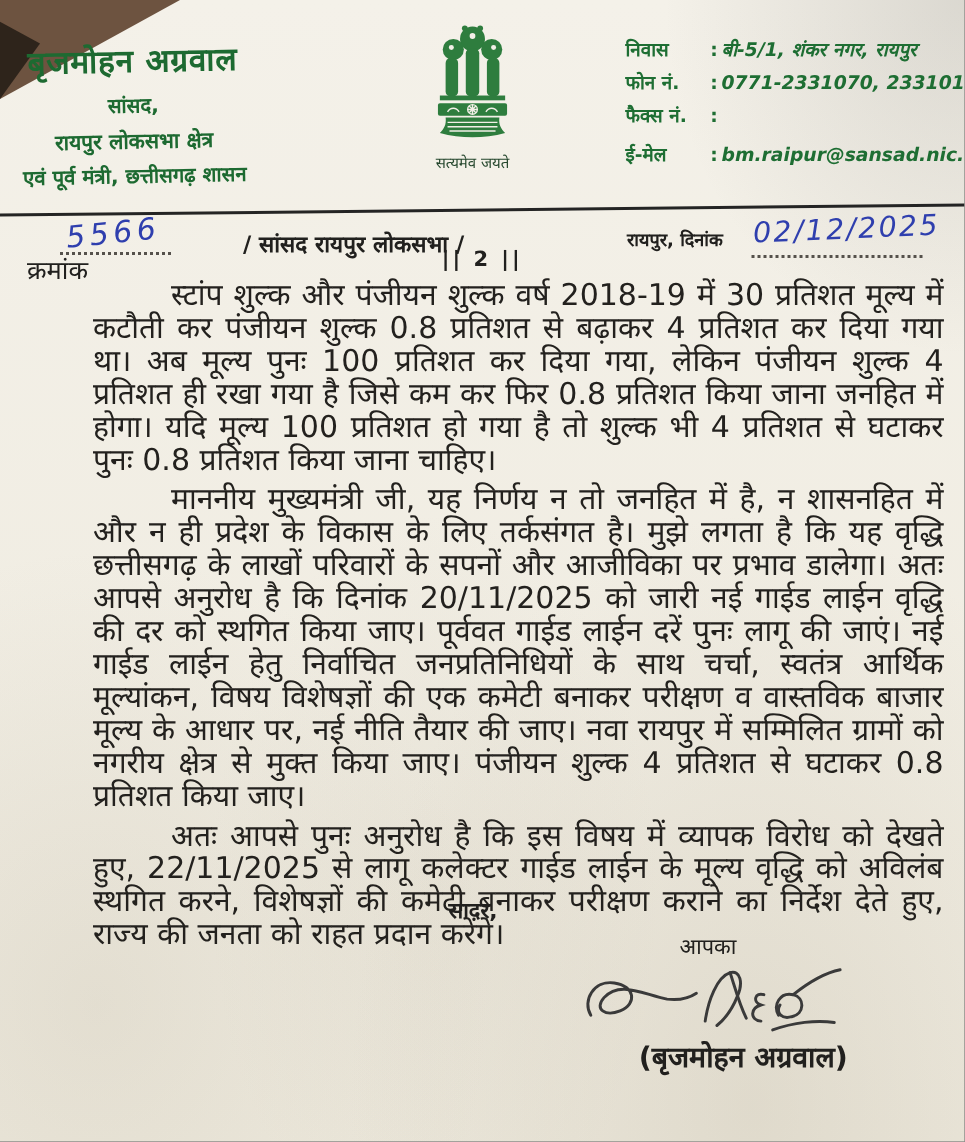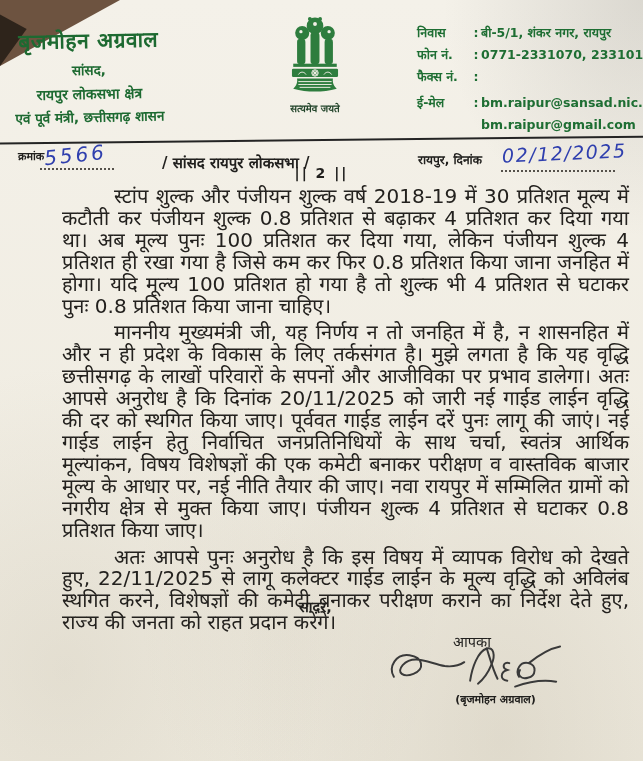--- a/index.html
+++ b/index.html
@@ -19,47 +19,47 @@
   .corner-b{position:absolute;left:0;top:0;width:58px;height:66px;background:#2e241b;
     clip-path:polygon(0 22%,46% 44%,0 100%);}
   
   .lh-left{position:absolute;left:4px;top:26px;width:170px;text-align:center;color:#1d6a31;transform:rotate(-1.2deg);}
   .lh-name{font-size:21px;font-weight:bold;letter-spacing:.5px;white-space:nowrap;}
   .lh-sub1{font-size:13.5px;font-weight:bold;margin-top:7px;}
   .lh-sub2{font-size:14px;font-weight:bold;margin-top:5px;white-space:nowrap;}
   .lh-sub3{font-size:13.5px;font-weight:bold;margin-top:5px;white-space:nowrap;}
   .emblem-wrap{position:absolute;left:283px;top:13px;width:64px;text-align:center;}
   .emblem-wrap svg{display:block;margin:0 auto;}
-  .emblem-motto{font-size:10px;font-weight:bold;color:#24462c;margin-top:2px;white-space:nowrap;}
+  .emblem-motto{font-size:10px;font-weight:normal;color:#24462c;margin-top:2px;white-space:nowrap;}
   .contact{position:absolute;left:417px;top:22px;width:215px;color:#1e6e33;font-weight:bold;font-size:12.5px;}
   .c-row{display:flex;line-height:22px;}
   .c-label{width:54px;flex:0 0 54px;}
   .c-sep{width:10px;flex:0 0 10px;text-align:center;}
-  .c-val{flex:1;white-space:nowrap;}
+  .c-val{flex:1;white-space:nowrap;font-style:italic;}
   .c-gap{height:4px;}
   
   .divider{position:absolute;left:-4px;top:139px;width:654px;height:2.2px;background:#242424;transform:rotate(-0.6deg);}
   
-  .ref-label{position:absolute;left:18px;top:148px;font-size:11px;font-weight:bold;}
+  .ref-label{position:absolute;left:18px;top:168px;font-size:17px;font-weight:normal;}
   .serial-hand{position:absolute;left:44px;top:143px;font-size:20px;font-style:italic;letter-spacing:3px;transform:rotate(-6deg);}
   .serial-line{position:absolute;left:40px;top:168px;width:74px;border-bottom:2px dotted #55514b;}
   .ref-suffix{position:absolute;left:116px;top:152px;font-size:15px;font-weight:bold;margin-left:46px;}
   .pd-label{position:absolute;left:418px;top:151px;font-size:12px;font-weight:bold;}
   .date-hand{position:absolute;left:502px;top:142px;font-size:19px;font-style:italic;letter-spacing:1.5px;transform:rotate(-2.5deg);}
   .date-line{position:absolute;left:501px;top:170px;width:114px;border-bottom:2px dotted #55514b;}
   .ink{color:#2f3fae;}
   .page-marker{position:absolute;left:0;right:0;top:165px;text-align:center;font-size:14px;font-weight:bold;letter-spacing:2px;}
   
   .body-text{position:absolute;left:62px;top:186px;width:567px;}
   .body-text p{margin:0 0 5px;font-size:20px;line-height:21.9px;text-align:justify;text-indent:52px;color:#23211e;}
   
   .salutation{position:absolute;left:299px;top:596px;font-size:14.5px;font-weight:bold;}
-  .yours{position:absolute;left:453px;top:620px;font-size:14.5px;margin-top:11px;}
+  .yours{position:absolute;left:453px;top:620px;font-size:14.5px;}
   .signature{position:absolute;left:388px;top:643px;}
-  .signatory{position:absolute;left:423px;top:691px;width:145px;text-align:center;font-size:11px;font-weight:bold;white-space:nowrap;}
+  .signatory{position:absolute;left:423px;top:691px;width:145px;text-align:center;font-size:19px;font-weight:bold;white-space:nowrap;}
 </style>
 </head>
 <body>
 
 <div class="page">
 
   <div class="corner-a"></div>
   <div class="corner-b"></div>
 
   <div class="lh-left">
@@ -113,25 +113,20 @@
     <div class="c-row">
       <span class="c-label">फैक्स नं.</span>
       <span class="c-sep">:</span>
     </div>
     <div class="c-gap"></div>
     <div class="c-row">
       <span class="c-label">ई-मेल</span>
       <span class="c-sep">:</span>
       <span class="c-val">bm.raipur@sansad.nic.in</span>
     </div>
-    <div class="c-row">
-      <span class="c-label"></span>
-      <span class="c-sep"></span>
-      <span class="c-val">bm.raipur@gmail.com</span>
-    </div>
   </div>
 
   <div class="divider"></div>
 
   <span class="ref-label">क्रमांक</span>
   <span class="serial-hand ink">5566</span>
   <span class="serial-line"></span>
   <span class="ref-suffix">/ सांसद रायपुर लोकसभा /</span>
   <span class="pd-label">रायपुर, दिनांक</span>
   <span class="date-hand ink">02/12/2025</span>

